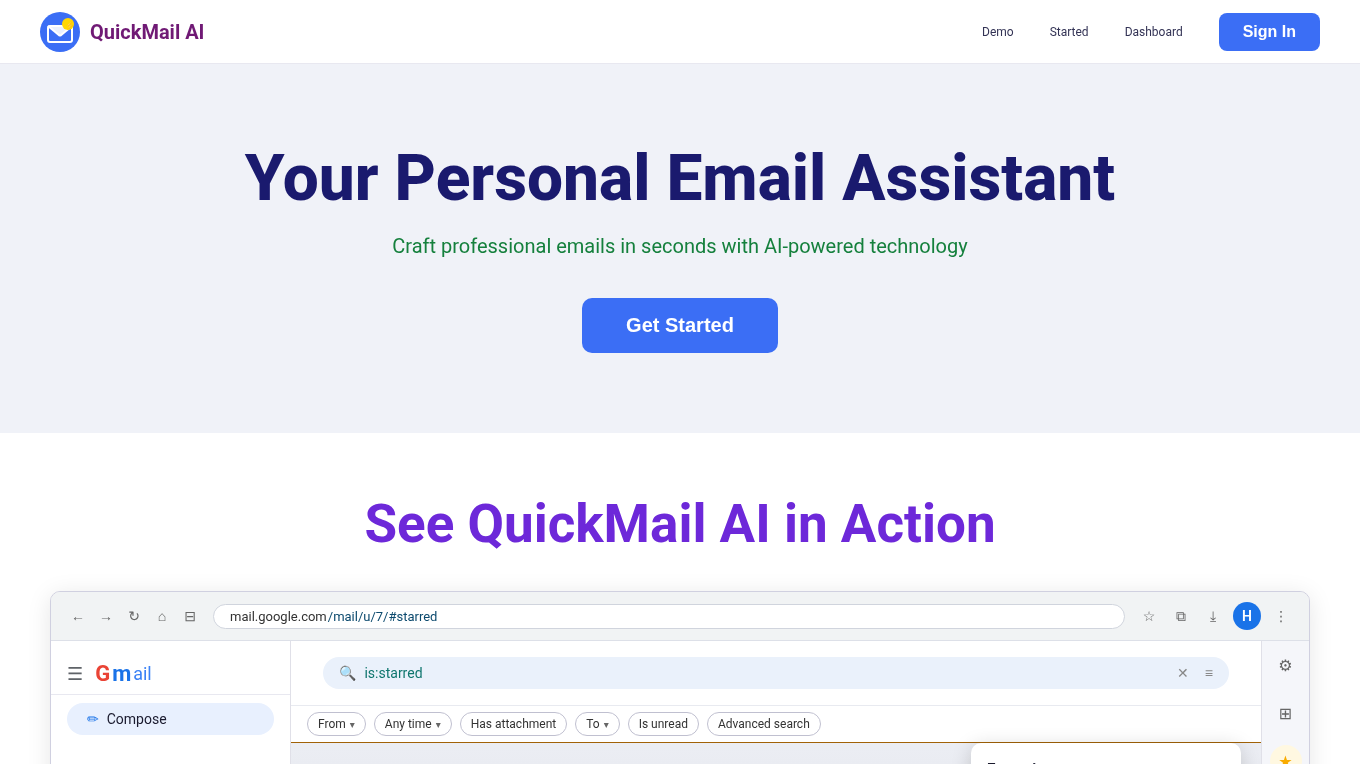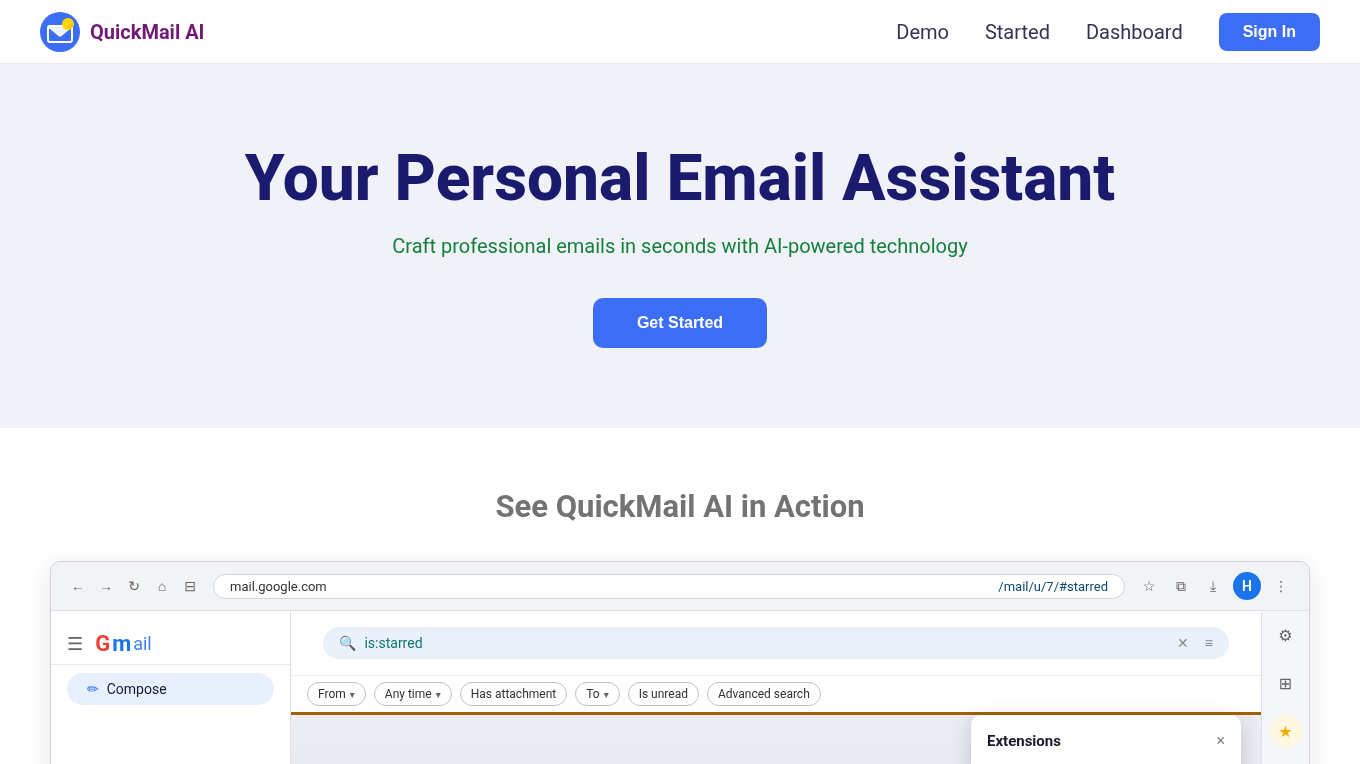--- a/index.html
+++ b/index.html
@@ -44,21 +44,21 @@
       color: #701a75;
     }
 
     .nav-links {
       display: flex;
       align-items: center;
       gap: 36px;
     }
 
     .nav-link {
-      font-size: 20px;
+      font-size: 12px;
       color: #333355;
       text-decoration: none;
       cursor: pointer;
     }
 
     .nav-signin-btn {
       background: #3b6ef5;
       color: #ffffff;
       border: none;
       border-radius: 8px;
@@ -92,38 +92,38 @@
       color: #15803d;
       margin-bottom: 40px;
     }
 
     .hero-cta-btn {
       background: #3b6ef5;
       color: #ffffff;
       border: none;
       border-radius: 10px;
       padding: 16px 44px;
-      font-size: 16px;
+      font-size: 20px;
       font-weight: 600;
       cursor: pointer;
     }
 
     
     .demo-section {
       background: #ffffff;
       padding: 60px 40px 0;
       display: flex;
       flex-direction: column;
       align-items: center;
     }
 
     .demo-title {
-      font-size: 31px;
+      font-size: 53px;
       font-weight: 700;
-      color: #737373;
+      color: #6d28d9;
       margin-bottom: 36px;
       text-align: right;
     }
 
     
     .browser-mockup {
       width: 1260px;
       border: 1px solid #d0d0e0;
       border-radius: 10px 10px 0 0;
       overflow: hidden;
@@ -163,22 +163,21 @@
     .browser-address-bar {
       flex: 1;
       background: #ffffff;
       border: 1px solid #d0d4dd;
       border-radius: 20px;
       padding: 4px 16px;
       font-size: 13px;
       color: #333;
       display: flex;
       align-items: center;
-      gap: 9px;
-      justify-content: space-between;
+      gap: 1px;
     }
 
     .browser-action-btns {
       display: flex;
       align-items: center;
       gap: 8px;
     }
 
     .browser-action-btn {
       width: 24px;
@@ -242,21 +241,21 @@
     .gmail-search-text {
       font-size: 14px;
       color: #0f766e;
     }
 
     .gmail-filters {
       display: flex;
       align-items: center;
       gap: 8px;
       padding: 6px 16px;
-      border-bottom: 3px solid #a16207;
+      border-bottom: 1px solid #a16207;
     }
 
     .filter-chip {
       display: flex;
       align-items: center;
       gap: 4px;
       border: 1px solid #c0c0d0;
       border-radius: 16px;
       padding: 4px 10px;
       font-size: 12px;

